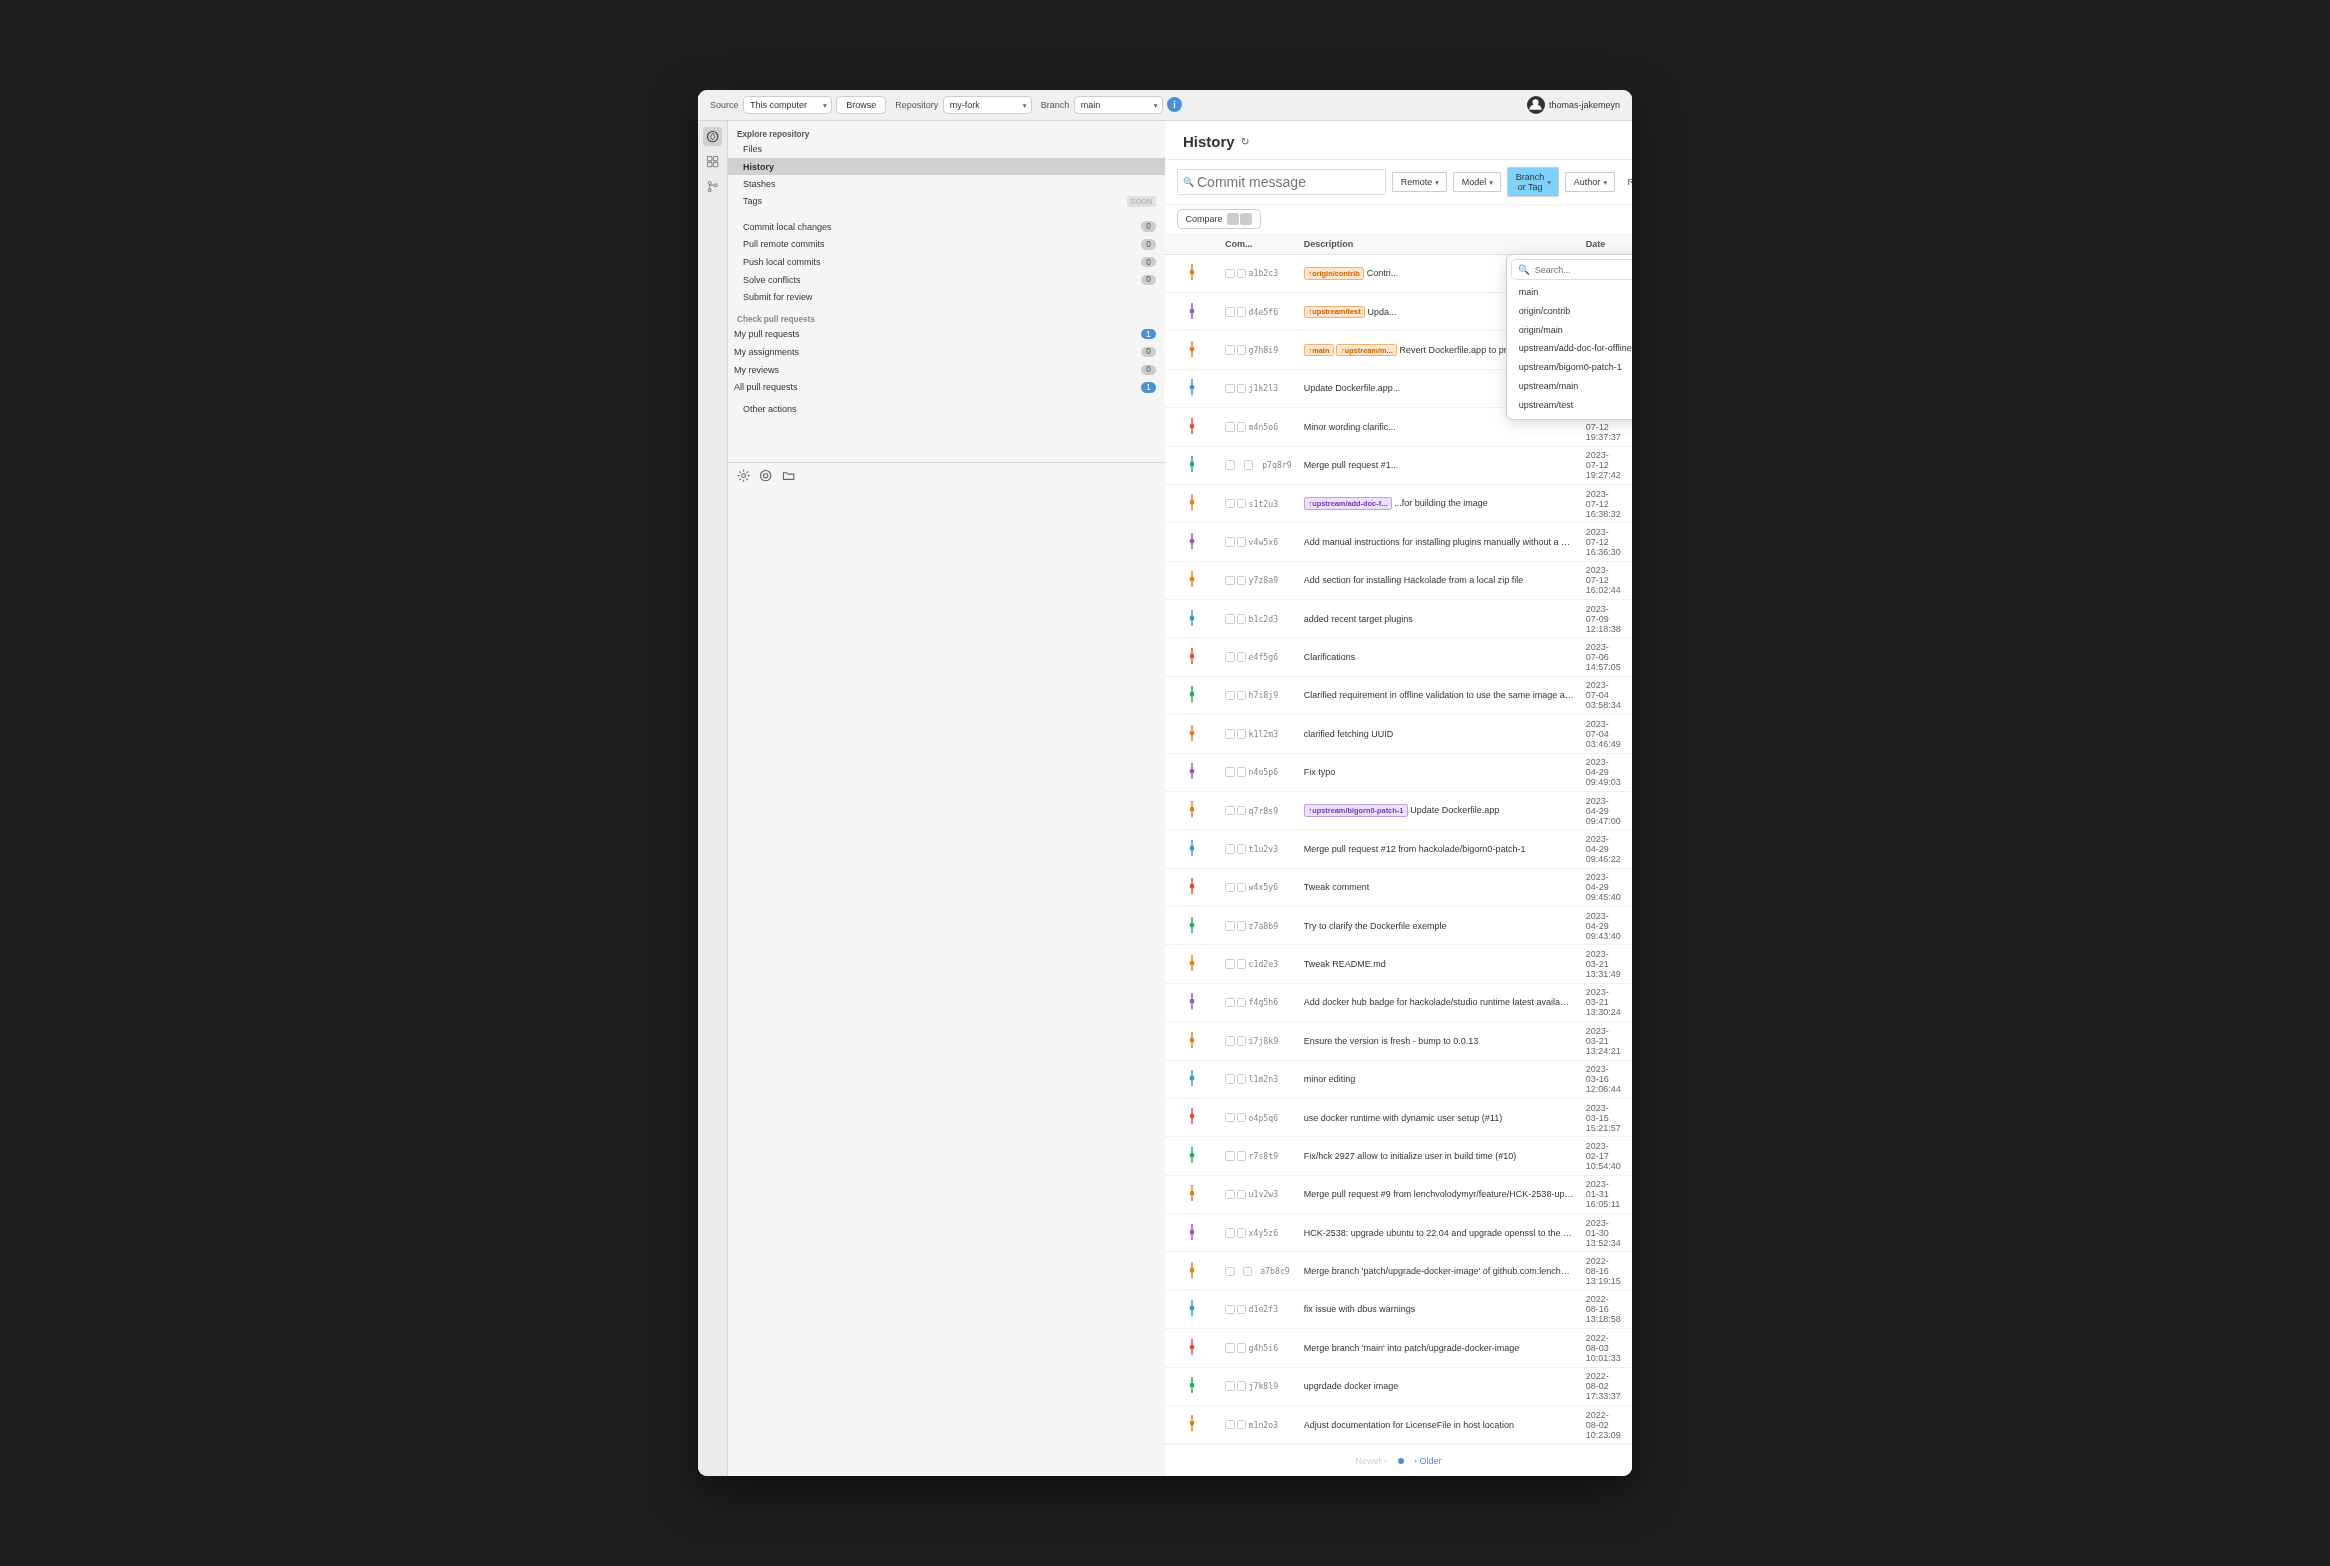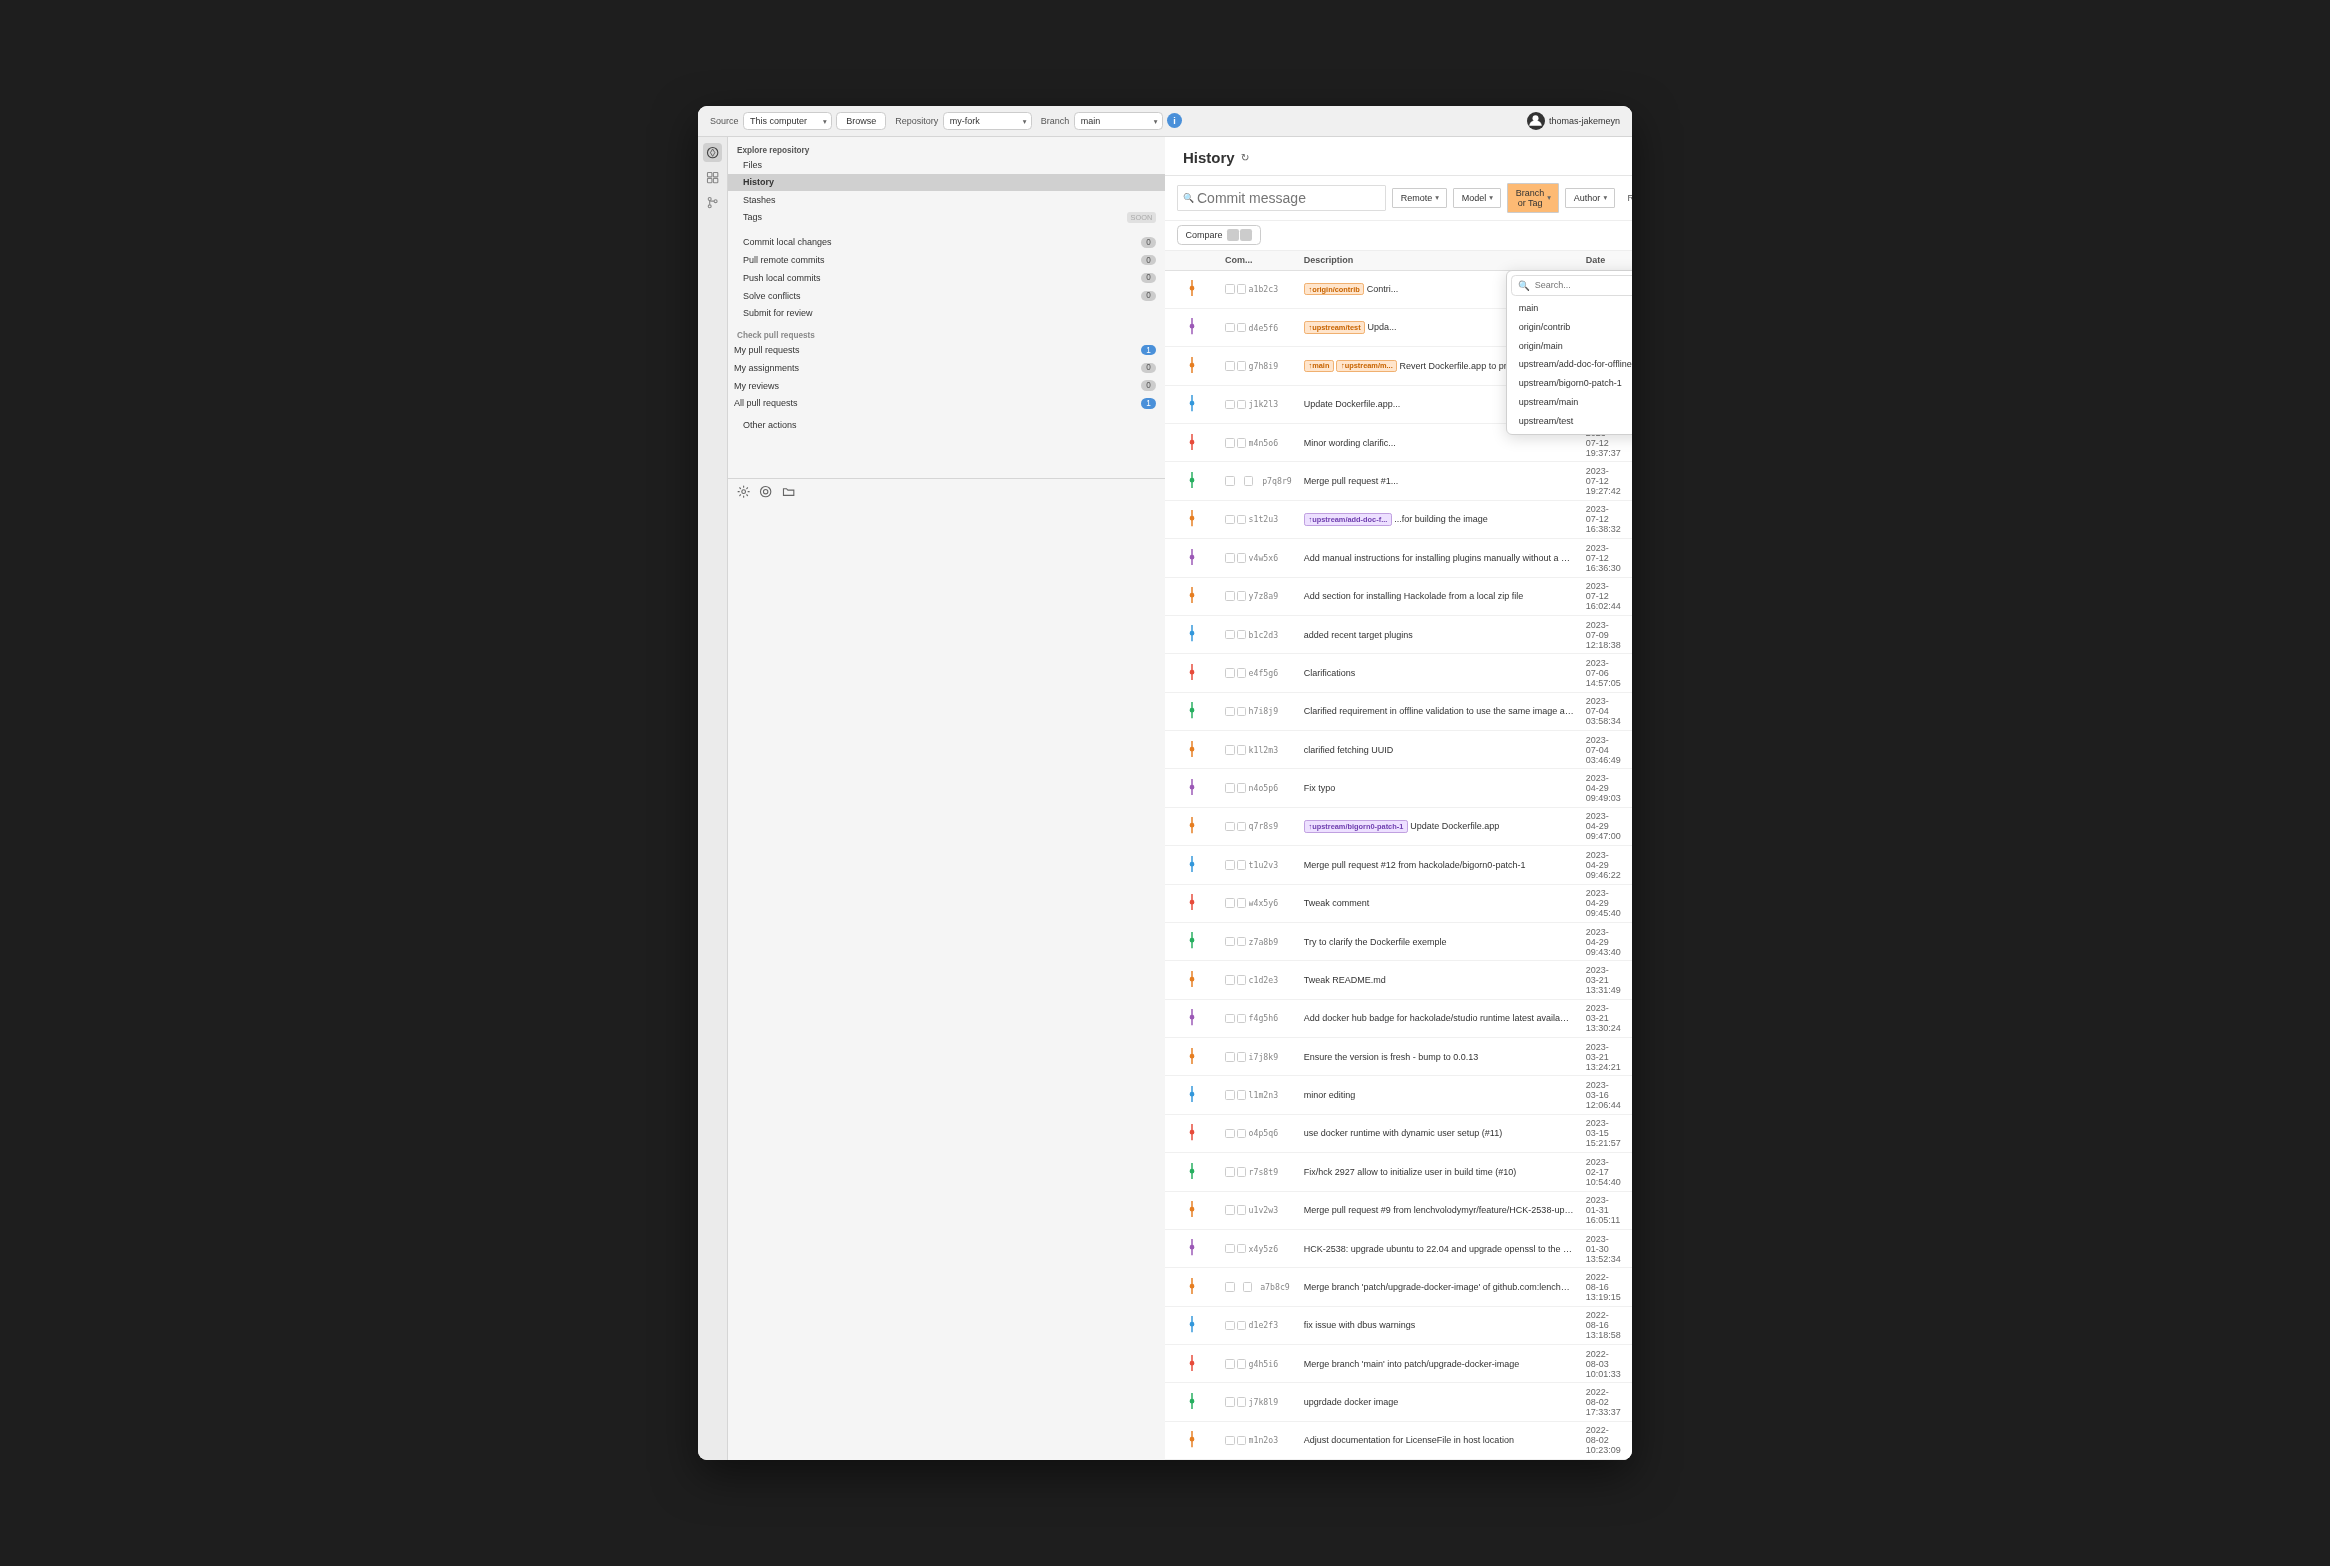--- a/index.html
+++ b/index.html
@@ -296,21 +296,21 @@
       padding: 3.7px 7.4px;
       font-size: 9px;
       color: #333;
       cursor: pointer;
       display: flex;
       align-items: center;
       gap: 3px;
       position: relative;
     }
     .filter-btn.active {
-      background: #fdba74;
+      background: #7dd3fc;
     }
     .filter-btn-caret { font-size: 7.4px; color: #666; }
     .reset-btn {
       background: none;
       border: none;
       color: #555;
       font-size: 9px;
       cursor: pointer;
       padding: 3.7px 6px;
     }
@@ -1186,20 +1186,31 @@
   </div>
                 </td>
                 <td class="desc-col desc-cell"><span class="desc-text">Adjust documentation for LicenseFile in host location</span></td>
                 <td class="date-col">2022-08-02 10:23:09</td>
                 <td class="author-col">Pascal</td>
               </tr>
             </tbody>
         </table>
       </div>
 
+      <div class="pagination">
+        <button class="page-btn disabled">
+          <span>Newer</span>
+          ‹
+        </button>
+        <span class="page-dot"></span>
+        <button class="page-btn">
+          ›
+          <span>Older</span>
+        </button>
+      </div>
 
       <div class="dropdown-overlay">
         <div class="dropdown-search">
           <span>🔍</span>
           <input type="text" style="border: none; outline: none; font-size: 9px; flex: 1 1 0%;" placeholder="Search...">
         </div>
         <div id="dropdown-items-container">
         <div class="dropdown-item">main</div>
             <div class="dropdown-item">origin/contrib</div>
             <div class="dropdown-item">origin/main</div>

